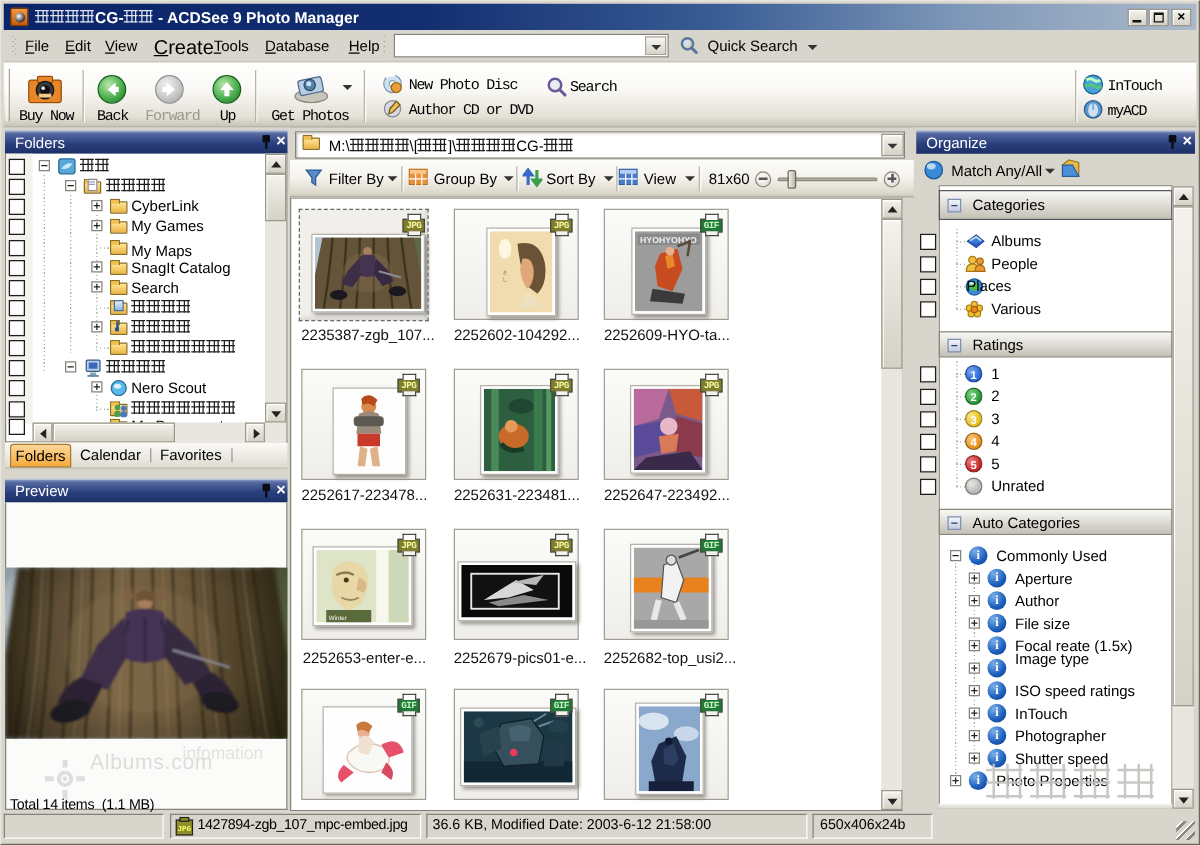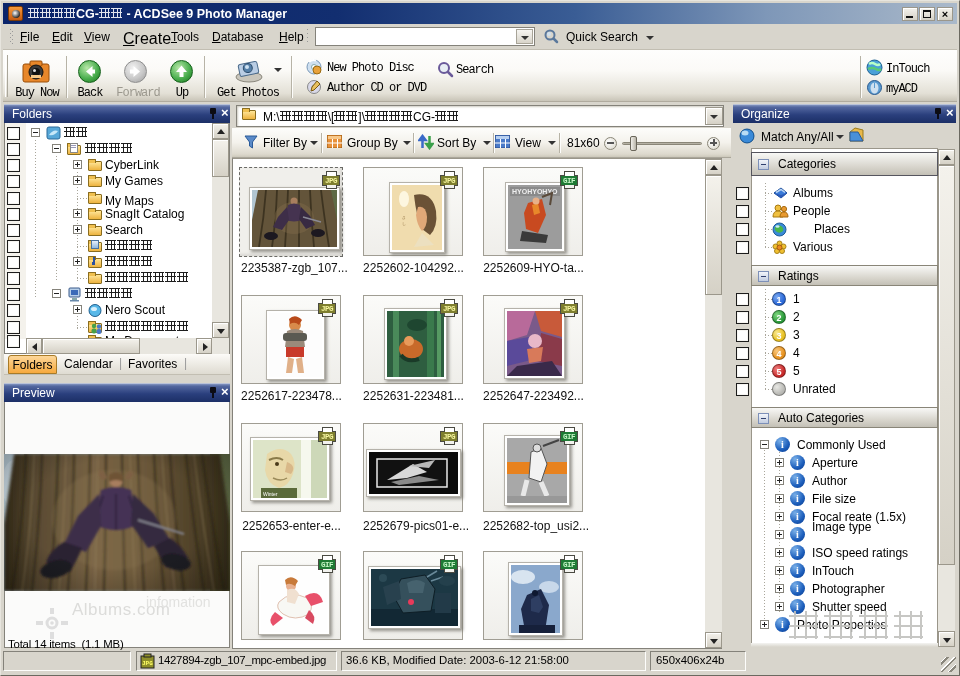--- a/index.html
+++ b/index.html
@@ -646,21 +646,21 @@
       <path d="M8 13 Q8 8 12 8 Q16 8 16 13 Z" fill="#e89a30" stroke="#a86a10"></path>
     </svg>
 <div class="rowtx" style="left:793px;top:204px">People</div>
 <div class="cb" style="left:736px;top:223px"></div>
 <div class="dot-h" style="left:765px;top:229px;width:7px"></div>
 <svg class="abs" style="left:772px;top:222px" width="15" height="15">
       <circle cx="7.5" cy="7.5" r="6.5" fill="#3a8ad8" stroke="#1a5a98"></circle>
       <path d="M3 5 Q6 2 9 4 Q12 6 11 9 Q8 12 5 10 Q2 8 3 5" fill="#4ab84a"></path>
       <ellipse cx="5.5" cy="4.5" rx="2" ry="1.2" fill="#c8e8f8"></ellipse>
     </svg>
-<div class="rowtx" style="left:814px;top:222px">Places</div>
+<div class="rowtx" style="left:773px;top:222px">Places</div>
 <div class="cb" style="left:736px;top:241px"></div>
 <div class="dot-h" style="left:765px;top:247px;width:7px"></div>
 <svg class="abs" style="left:772px;top:240px" width="15" height="15">
       <g fill="#f0c030" stroke="#a8821a">
         <circle cx="7.5" cy="3.5" r="2.5"></circle>
         <circle cx="3.5" cy="6.5" r="2.5"></circle>
         <circle cx="11.5" cy="6.5" r="2.5"></circle>
         <circle cx="5" cy="11" r="2.5"></circle>
         <circle cx="10" cy="11" r="2.5"></circle>
       </g>

